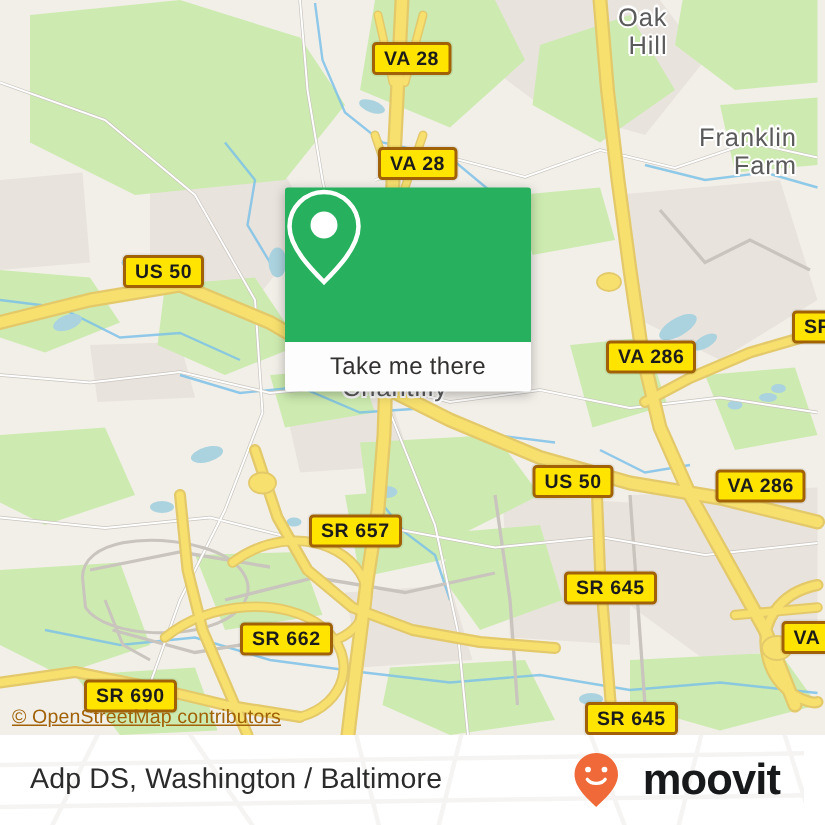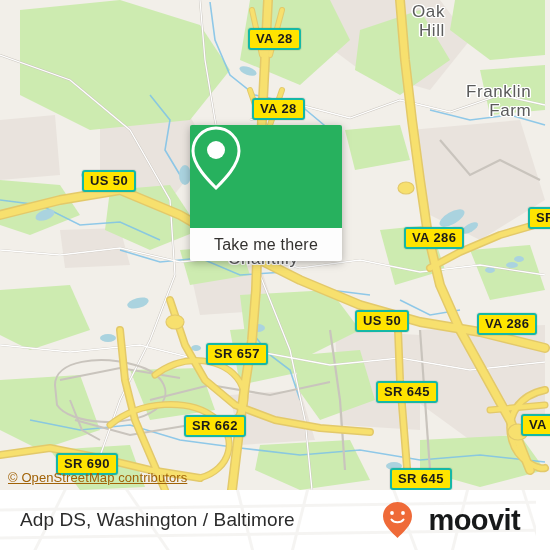--- a/index.html
+++ b/index.html
@@ -24,21 +24,21 @@
     letter-spacing:0.1px;
     z-index:40;
     white-space:nowrap;
     text-decoration:underline;
   }
 
   
   .shield{
     position:absolute;
     background:#ffe400;
-    border:2px solid #14b8a6;
+    border:2px solid #a16207;
     border-radius:3px;
     box-shadow:0 0 0 1px rgba(0,0,0,.06);
     color:#1b1b1b;
     font-size:13px;
     font-weight:bold;
     letter-spacing:.4px;
     padding:1px 6px 2px 6px;
     white-space:nowrap;
     line-height:15px;
     z-index:25;
@@ -54,21 +54,21 @@
     text-shadow:
       1.4px 0 #fff,-1.4px 0 #fff,0 1.4px #fff,0 -1.4px #fff,
       1px 1px #fff,-1px 1px #fff,1px -1px #fff,-1px -1px #fff;
     z-index:22;
     line-height:19px;
   }
   .place.multi{text-align:right;}
 
   
   .callout{
-    position:absolute;left:190px;top:125px;width:152px;
+    position:absolute;left:190px;top:125px;width:164px;
     z-index:60;
     filter:drop-shadow(0 2px 4px rgba(0,0,0,.28));
   }
   .callout-top{
     height:103px;background:#27b15e;
     border-radius:2px 2px 0 0;
     display:flex;align-items:center;justify-content:center;
   }
   .callout-bottom{
     height:33px;background:#fdfdfd;
@@ -275,21 +275,21 @@
 
     <div class="shield" style="left:248px;top:28px;">VA 28</div>
     <div class="shield" style="left:252px;top:98px;">VA 28</div>
     <div class="shield" style="left:82px;top:170px;">US 50</div>
     <div class="shield" style="left:404px;top:227px;">VA 286</div>
     <div class="shield" style="left:528px;top:207px;">SR</div>
     <div class="shield" style="left:355px;top:310px;">US 50</div>
     <div class="shield" style="left:477px;top:313px;">VA 286</div>
     <div class="shield" style="left:206px;top:343px;text-align:center;">SR 657</div>
     <div class="shield" style="left:376px;top:381px;">SR 645</div>
-    <div class="shield" style="left:160px;top:415px;margin-left:24px;">SR 662</div>
+    <div class="shield" style="left:160px;top:415px;">SR 662</div>
     <div class="shield" style="left:521px;top:414px;">VA 28</div>
     <div class="shield" style="left:56px;top:453px;">SR 690</div>
     <div class="shield" style="left:390px;top:468px;">SR 645</div>
 
     <div class="callout">
       <div class="callout-top">
         <svg width="52" height="66" viewBox="0 0 52 66">
           <path d="M26 3 C 13.3 3, 3 13.3, 3 26 C 3 40, 18 55, 26 63 C 34 55, 49 40, 49 26 C 49 13.3, 38.7 3, 26 3 Z" fill="none" stroke="#ffffff" stroke-width="3"></path>
           <circle cx="26" cy="25" r="9" fill="#ffffff"></circle>
         </svg>

